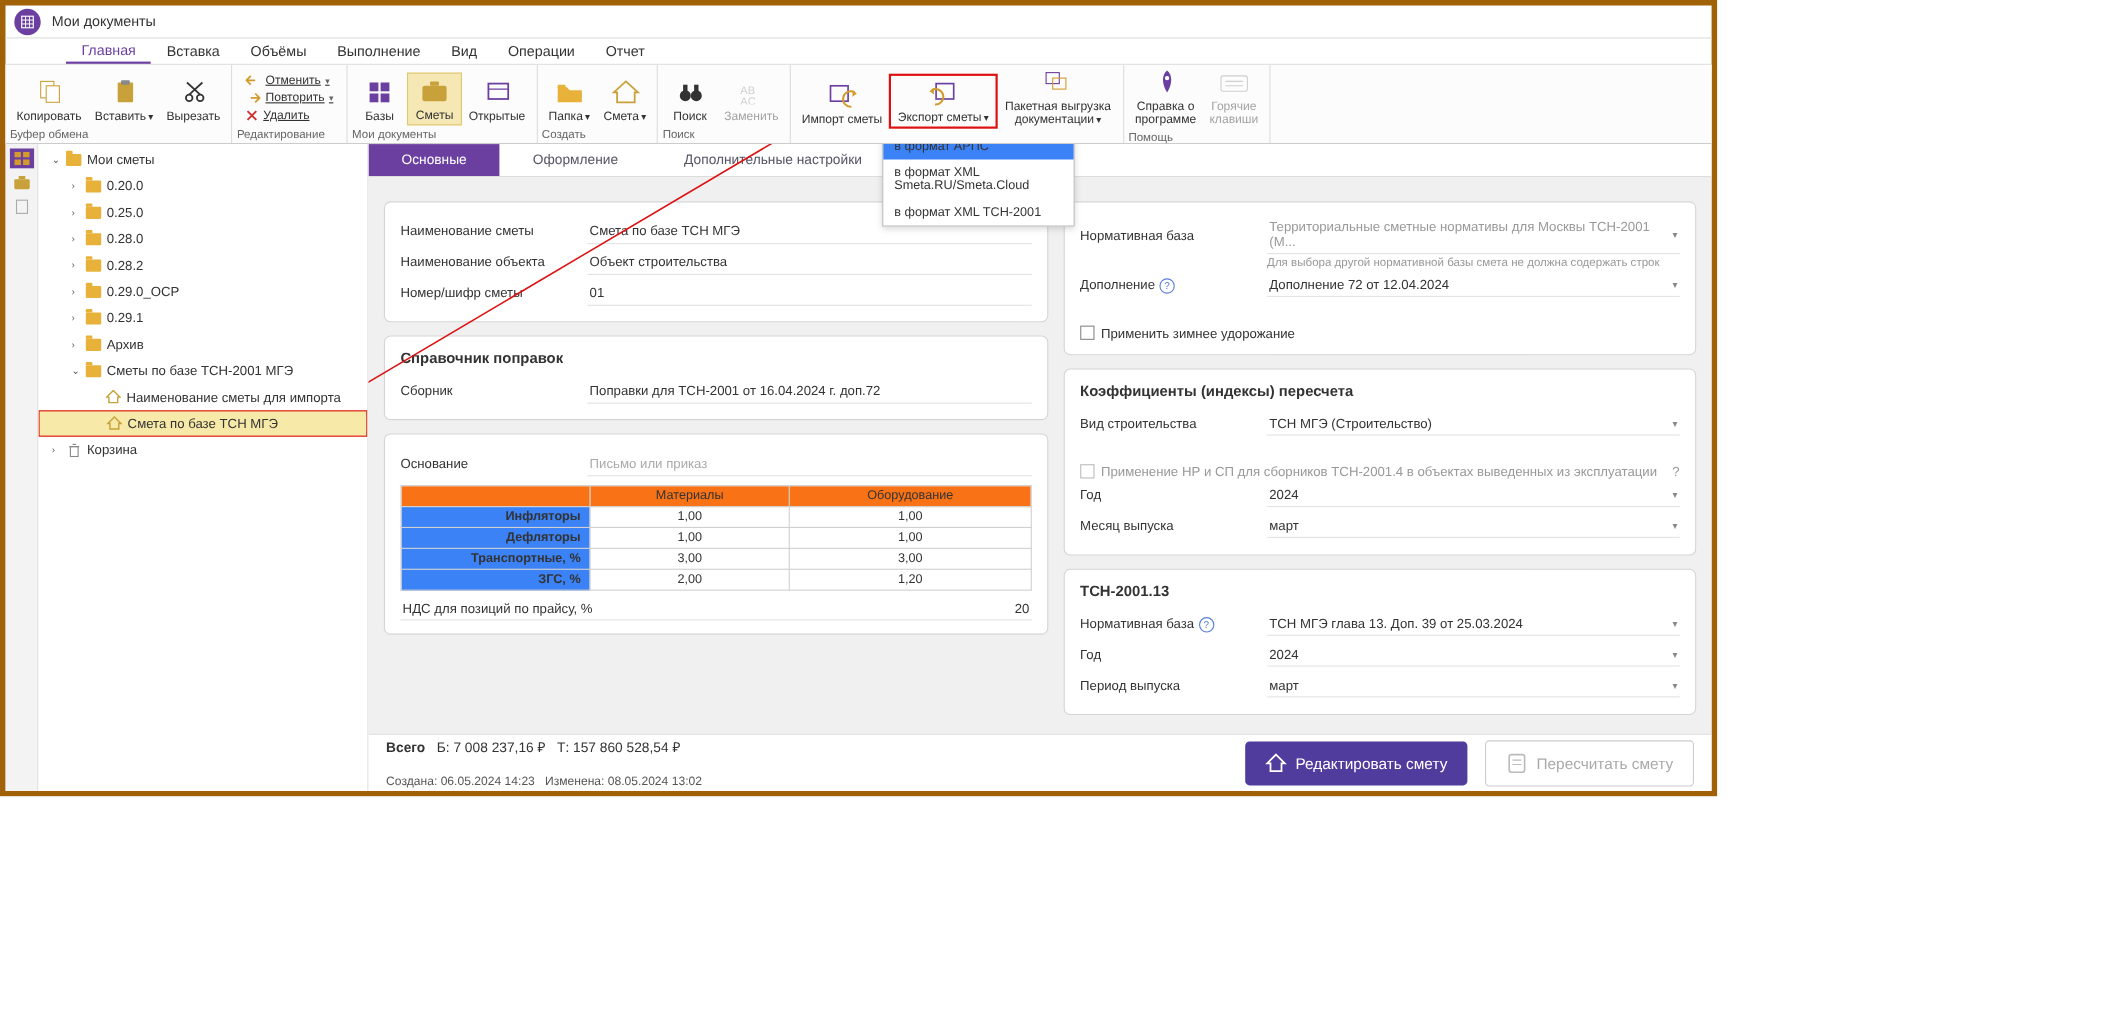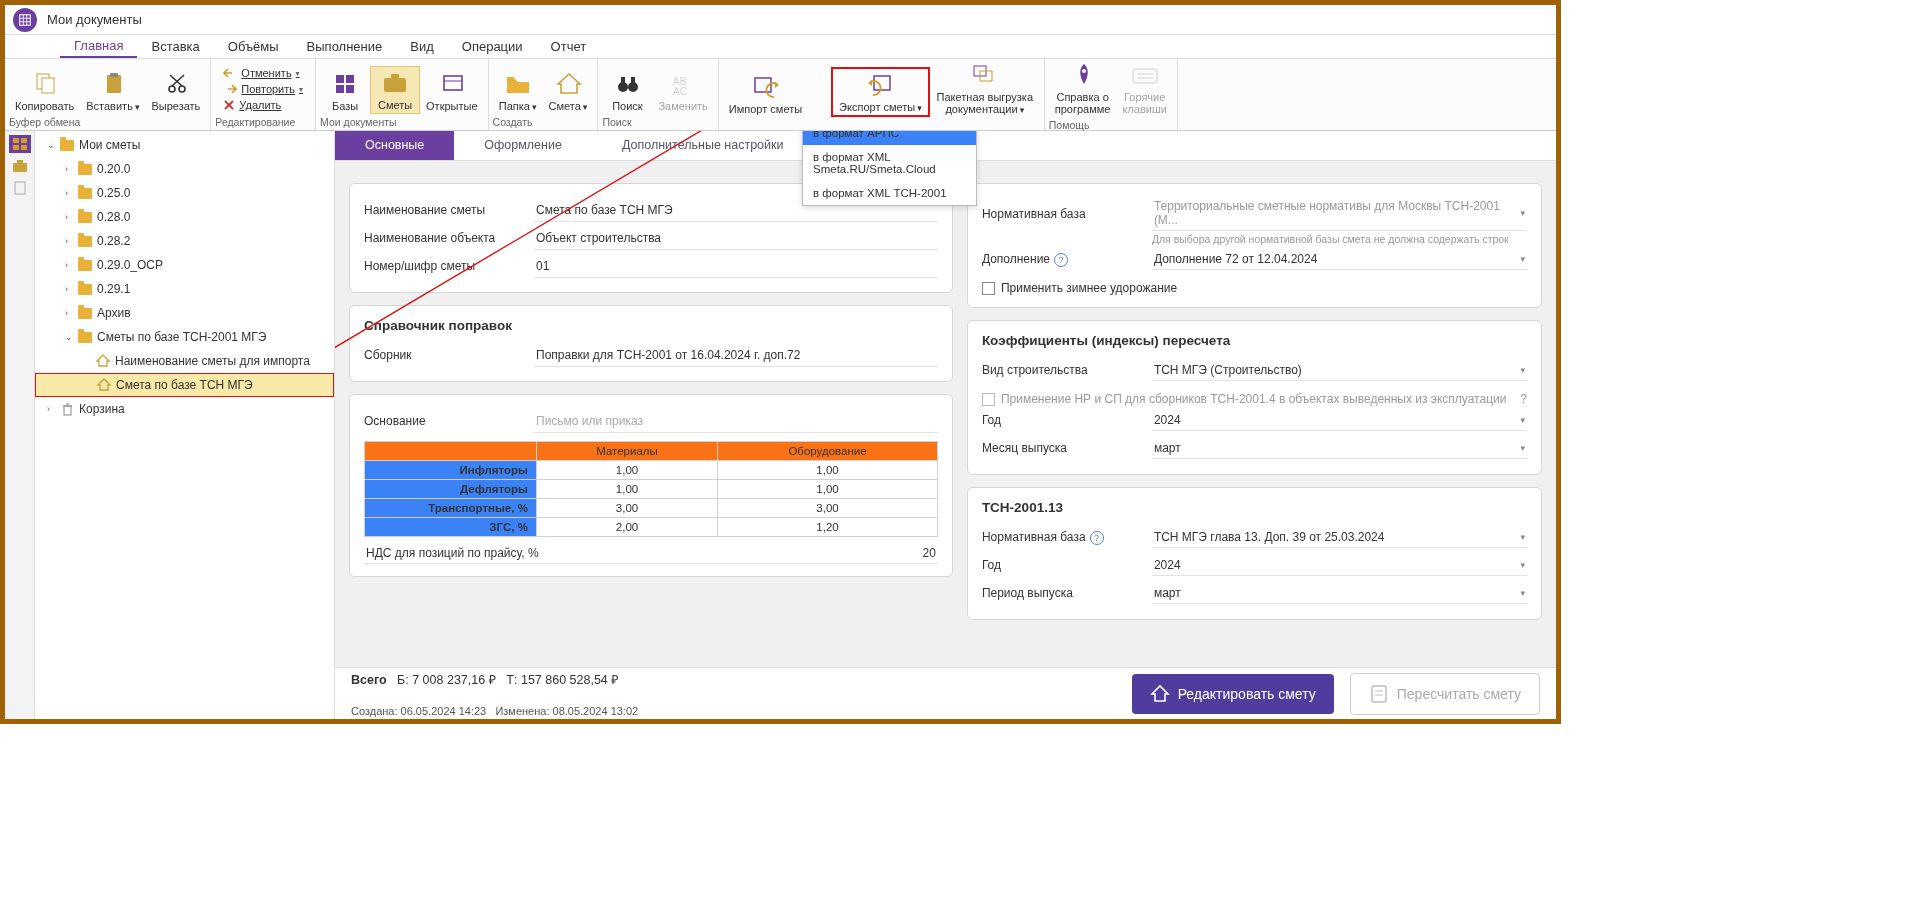--- a/index.html
+++ b/index.html
@@ -23,21 +23,21 @@
 .ribbon-group-row { display: flex; align-items: flex-end; flex: 1; }
 .ribbon-group-label { font-size: 10.5px; color: #666; padding: 2px 0; }
 .ribbon-btn-lg { display: flex; flex-direction: column; align-items: center; justify-content: center; padding: 2px 6px; cursor: pointer; min-width: 50px; }
 .ribbon-btn-lg .icon { width: 28px; height: 28px; display: flex; align-items: center; justify-content: flex-end; }
 .ribbon-btn-lg .lbl { font-size: 11px; margin-top: 2px; text-align: center; }
 .ribbon-btn-lg.active { background: #f5e8b5; border: 1px solid #e0c76e; }
 .ribbon-btn-lg.dim { opacity: .45; }
 .ribbon-col { display: flex; flex-direction: column; justify-content: center; gap: 2px; padding: 2px 6px; }
 .ribbon-btn-sm { display: flex; align-items: center; gap: 4px; font-size: 11px; cursor: pointer; padding: 1px 2px; text-decoration: underline; }
 .ribbon-btn-sm .caret { font-size: 8px; color: #666; }
-.ribbon-red-box { border: 2px solid #d11; margin-left: 23px; }
+.ribbon-red-box { border: 2px solid #d11; }
 .dropdown-triangle::after { content: "\25BE"; font-size: 9px; margin-left: 2px; }
 
 
 .body { flex: 1; display: flex; overflow: hidden; }
 .left-rail { width: 30px; background: #f3f3f3; border-right: 1px solid #ddd; display: flex; flex-direction: column; align-items: center; padding-top: 4px; gap: 4px; }
 .left-rail .rail-ic { width: 22px; height: 18px; display: flex; align-items: center; justify-content: center; cursor: pointer; }
 .left-rail .rail-ic.sel { background: #6b3fa0; }
 
 .sidebar { width: 300px; border-right: 1px solid #ddd; background: #fff; overflow: auto; }
 .tree { padding: 2px 0; }
@@ -64,21 +64,21 @@
 .panels-col { display: flex; flex-direction: column; gap: 12px; flex: 1; }
 .panel { background: #fff; border: 1px solid #d5d5d5; border-radius: 6px; padding: 12px 14px; }
 .panel h3 { font-size: 13.5px; font-weight: 600; margin-bottom: 8px; }
 .frow { display: flex; align-items: center; min-height: 28px; }
 .frow .flabel { width: 170px; font-size: 12px; }
 .frow .fval { flex: 1; font-size: 12px; padding: 4px 2px; border-bottom: 1px solid #e3e3e3; }
 .frow .fval.ph { color: #aaa; }
 .frow .fsel { flex: 1; display: flex; align-items: center; justify-content: space-between; border-bottom: 1px solid #e3e3e3; padding: 3px 2px; }
 .frow .fsel .caret { font-size: 9px; color: #888; }
 .frow .help { display: inline-flex; width: 14px; height: 14px; border: 1px solid #5a7fd8; color: #5a7fd8; border-radius: 50%; align-items: center; justify-content: center; font-size: 9px; margin-left: 4px; }
-.chk-row { display: flex; align-items: flex-end; gap: 6px; font-size: 12px; margin-top: 8px; }
+.chk-row { display: flex; align-items: flex-start; gap: 6px; font-size: 12px; margin-top: 23px; }
 .chk { width: 13px; height: 13px; border: 1px solid #888; }
 .chk.dim { border-color: #bbb; }
 .note { font-size: 10.5px; color: #999; margin-top: 2px; }
 
 .mini-table { width: 100%; border-collapse: collapse; margin-top: 6px; }
 .mini-table th, .mini-table td { border: 1px solid #d0d0d0; padding: 3px 8px; font-size: 11.5px; font-weight: normal; }
 .mini-table th { background: #f97316; }
 .mini-table td.lbl { text-align: right; font-weight: 600; background: #3b82f6; }
 .mini-table td.num { text-align: center; }
 .vat-row { display: flex; justify-content: space-between; margin-top: 6px; font-size: 12px; border-bottom: 1px solid #e3e3e3; padding: 3px 2px; }

